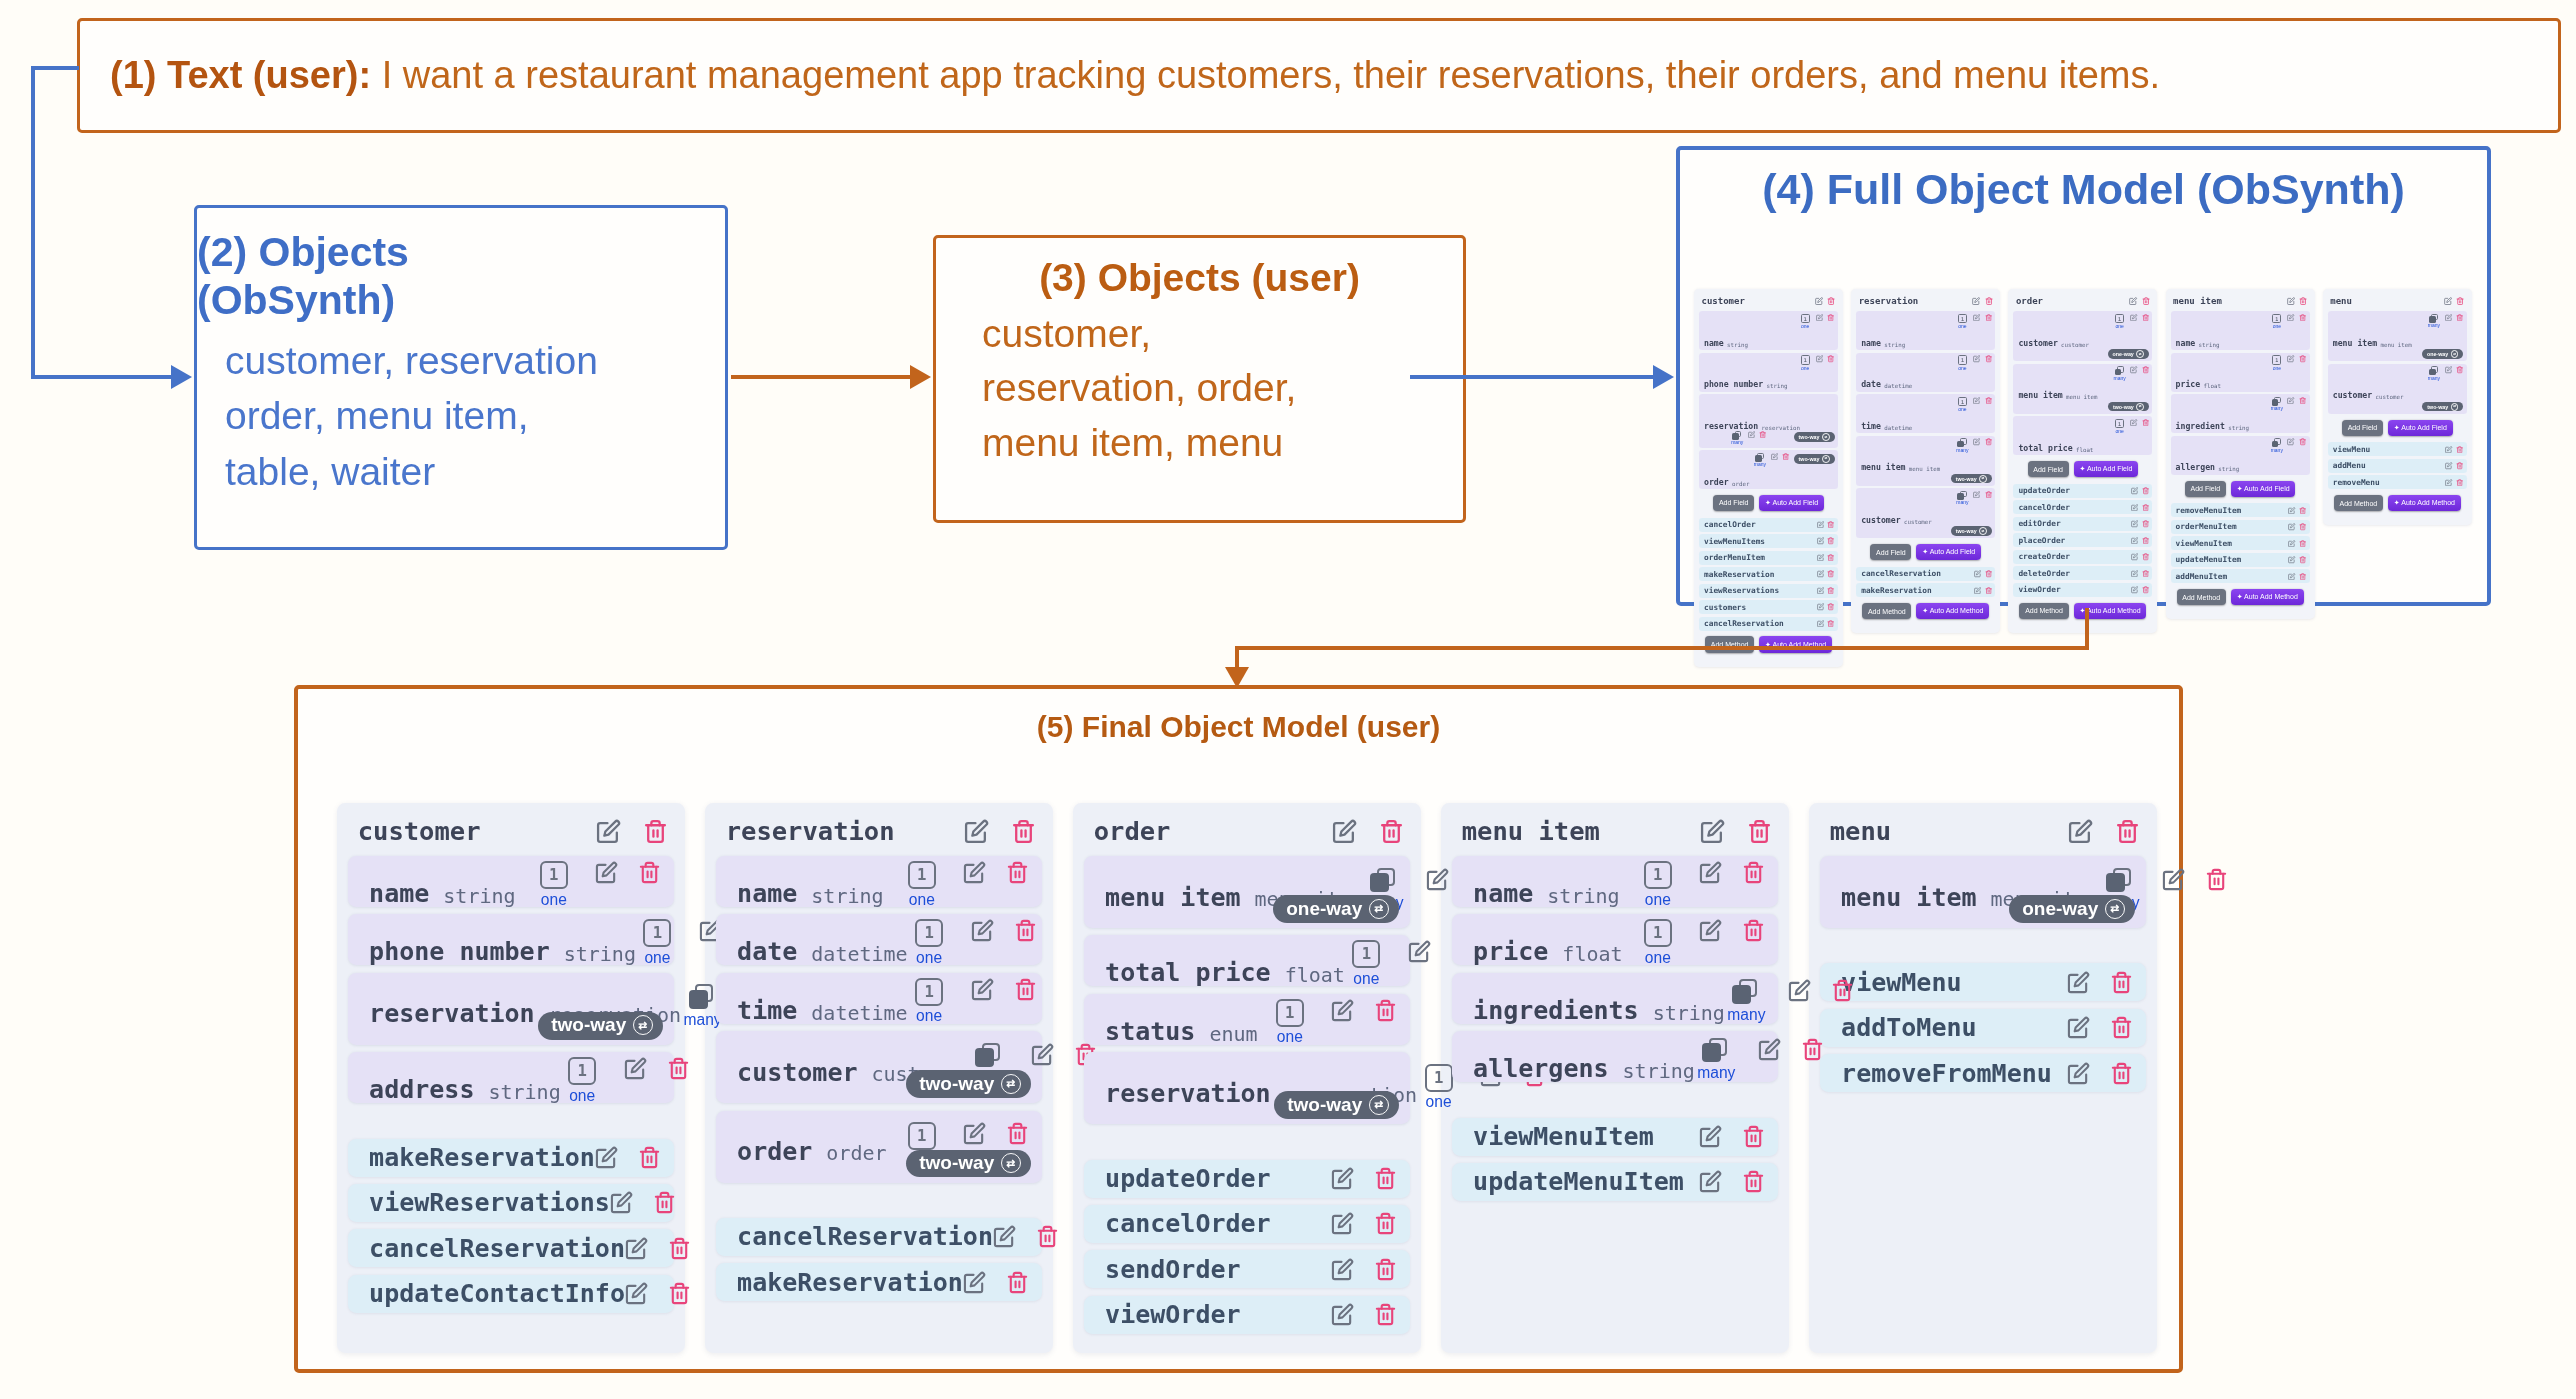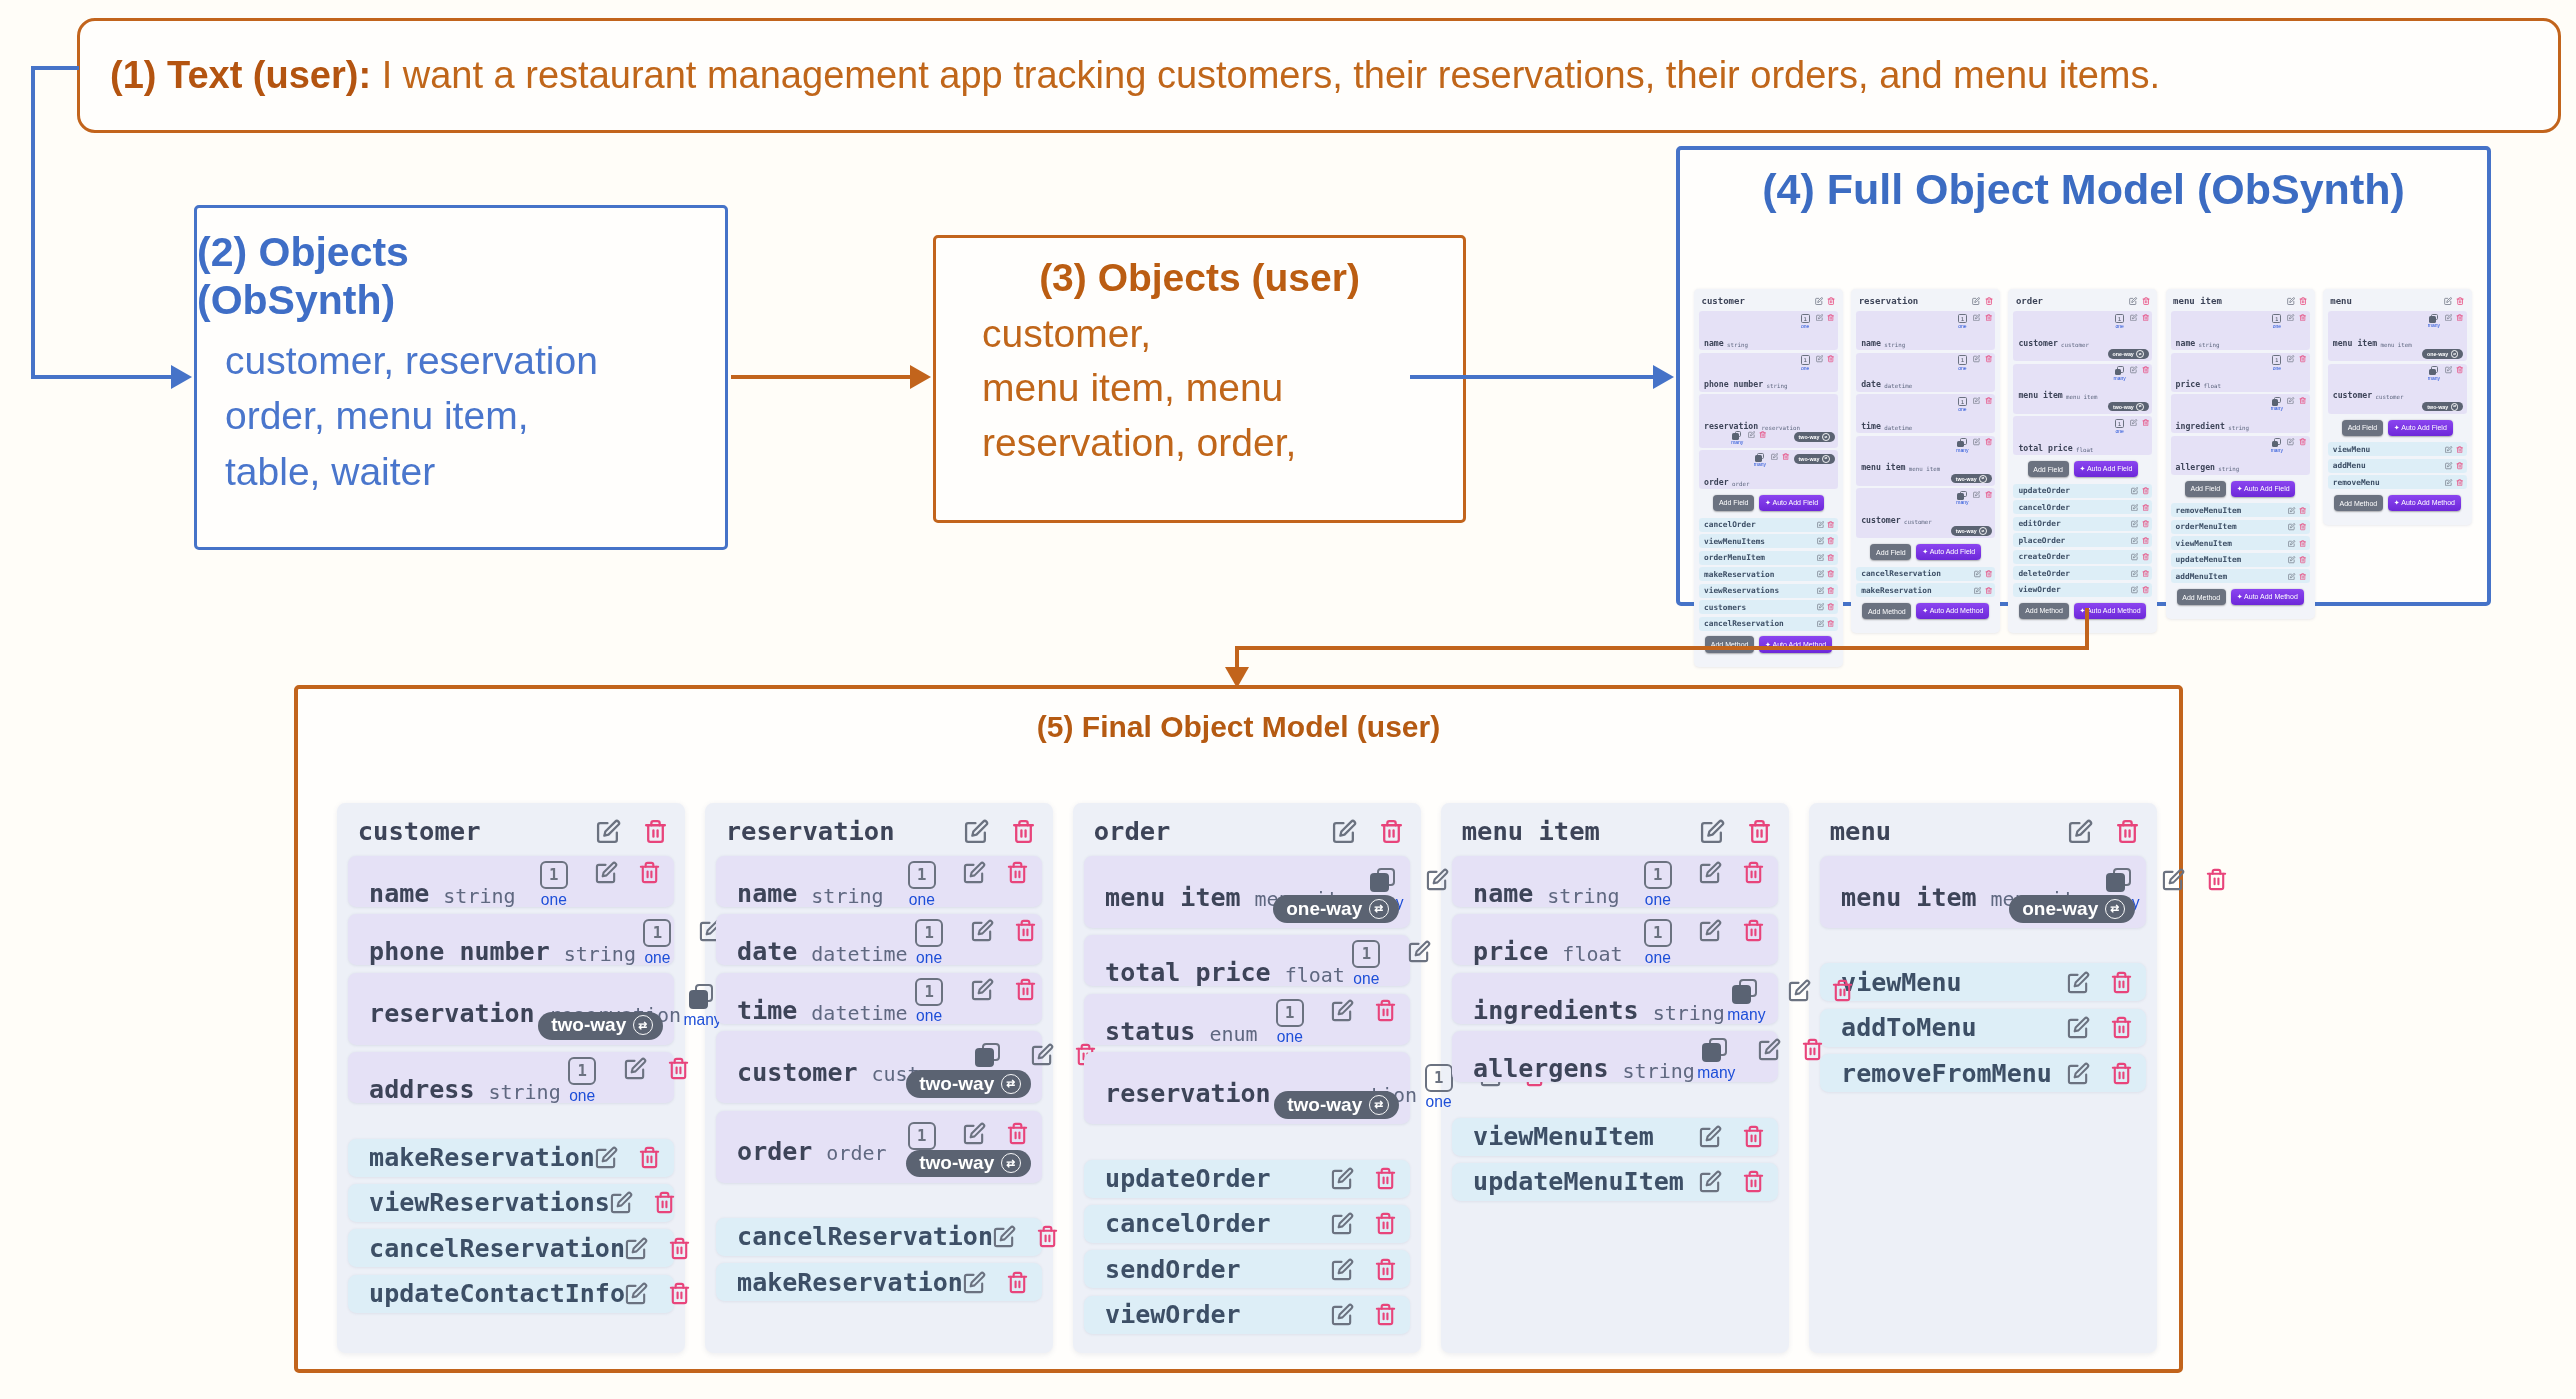--- a/index.html
+++ b/index.html
@@ -2,21 +2,21 @@
 <html style="font-size:13px"><head>
 <meta charset="utf-8">
 <style>
   html,body{margin:0;padding:0;background:#fffdf8;}
   #canvas{position:relative;width:2576px;height:1400px;background:#fffdf8;overflow:hidden;
           font-family:"Liberation Sans", sans-serif;}
   
   .flowbox{position:absolute;background:#fffefc;border-radius:5px;box-sizing:border-box;}
   .b-orange{border:3.3px solid #c2641c;}
   .b-blue{border:3.3px solid #4673c8;}
-  #box1{left:77px;top:18px;width:2484px;height:115px;display:flex;align-items:center;padding-left:30px;border-radius:18px;}
+  #box1{left:77px;top:18px;width:2484px;height:115px;display:flex;align-items:center;padding-left:30px;}
   #box1 .t{font-size:38px;color:#c0661a;white-space:nowrap;}
   #box1 .t b{color:#b45410;}
   #box2{left:194px;top:205px;width:534px;height:345px;}
   #box2 .title{margin-top:20px;text-align:left;font-weight:bold;font-size:41px;color:#3f6ec6;line-height:1.18;}
   #box2 .lines{margin-top:8.2px;padding-left:28px;font-size:39px;color:#4a76cc;line-height:1.42;}
   #box3{left:933px;top:235px;width:533px;height:288px;}
   #box3 .title{margin-top:18px;text-align:center;font-weight:bold;font-size:39px;color:#bb5d12;}
   #box3 .lines{margin-top:6.6px;padding-left:46px;font-size:39px;color:#c0661a;line-height:1.40;}
   #box4{left:1676px;top:146px;width:815px;height:460px;border-width:4.1px;}
   #box4 .title{margin-top:15px;text-align:center;font-weight:bold;font-size:43px;color:#3c6cc2;}
@@ -121,22 +121,22 @@
     </div>
   </div>
 
   <div class="seg orange" style="left:731px;top:375px;width:182px;height:4.1px;"></div>
   <div class="arrow-right orange" style="left:910px;top:365px;"></div>
 
   <div id="box3" class="flowbox b-orange">
     <div class="title">(3) Objects (user)</div>
     <div class="lines">
       <div>customer,</div>
+      <div>reservation, order,</div>
       <div>menu item, menu</div>
-      <div>reservation, order,</div>
     </div>
   </div>
 
   <div class="seg blue" style="left:1410px;top:375px;width:246px;height:4.1px;"></div>
   <div class="arrow-right blue" style="left:1653px;top:365px;"></div>
 
   <div id="box4" class="flowbox b-blue">
     <div class="title">(4) Full Object Model (ObSynth)</div>
   </div>
   <div id="cols4">

